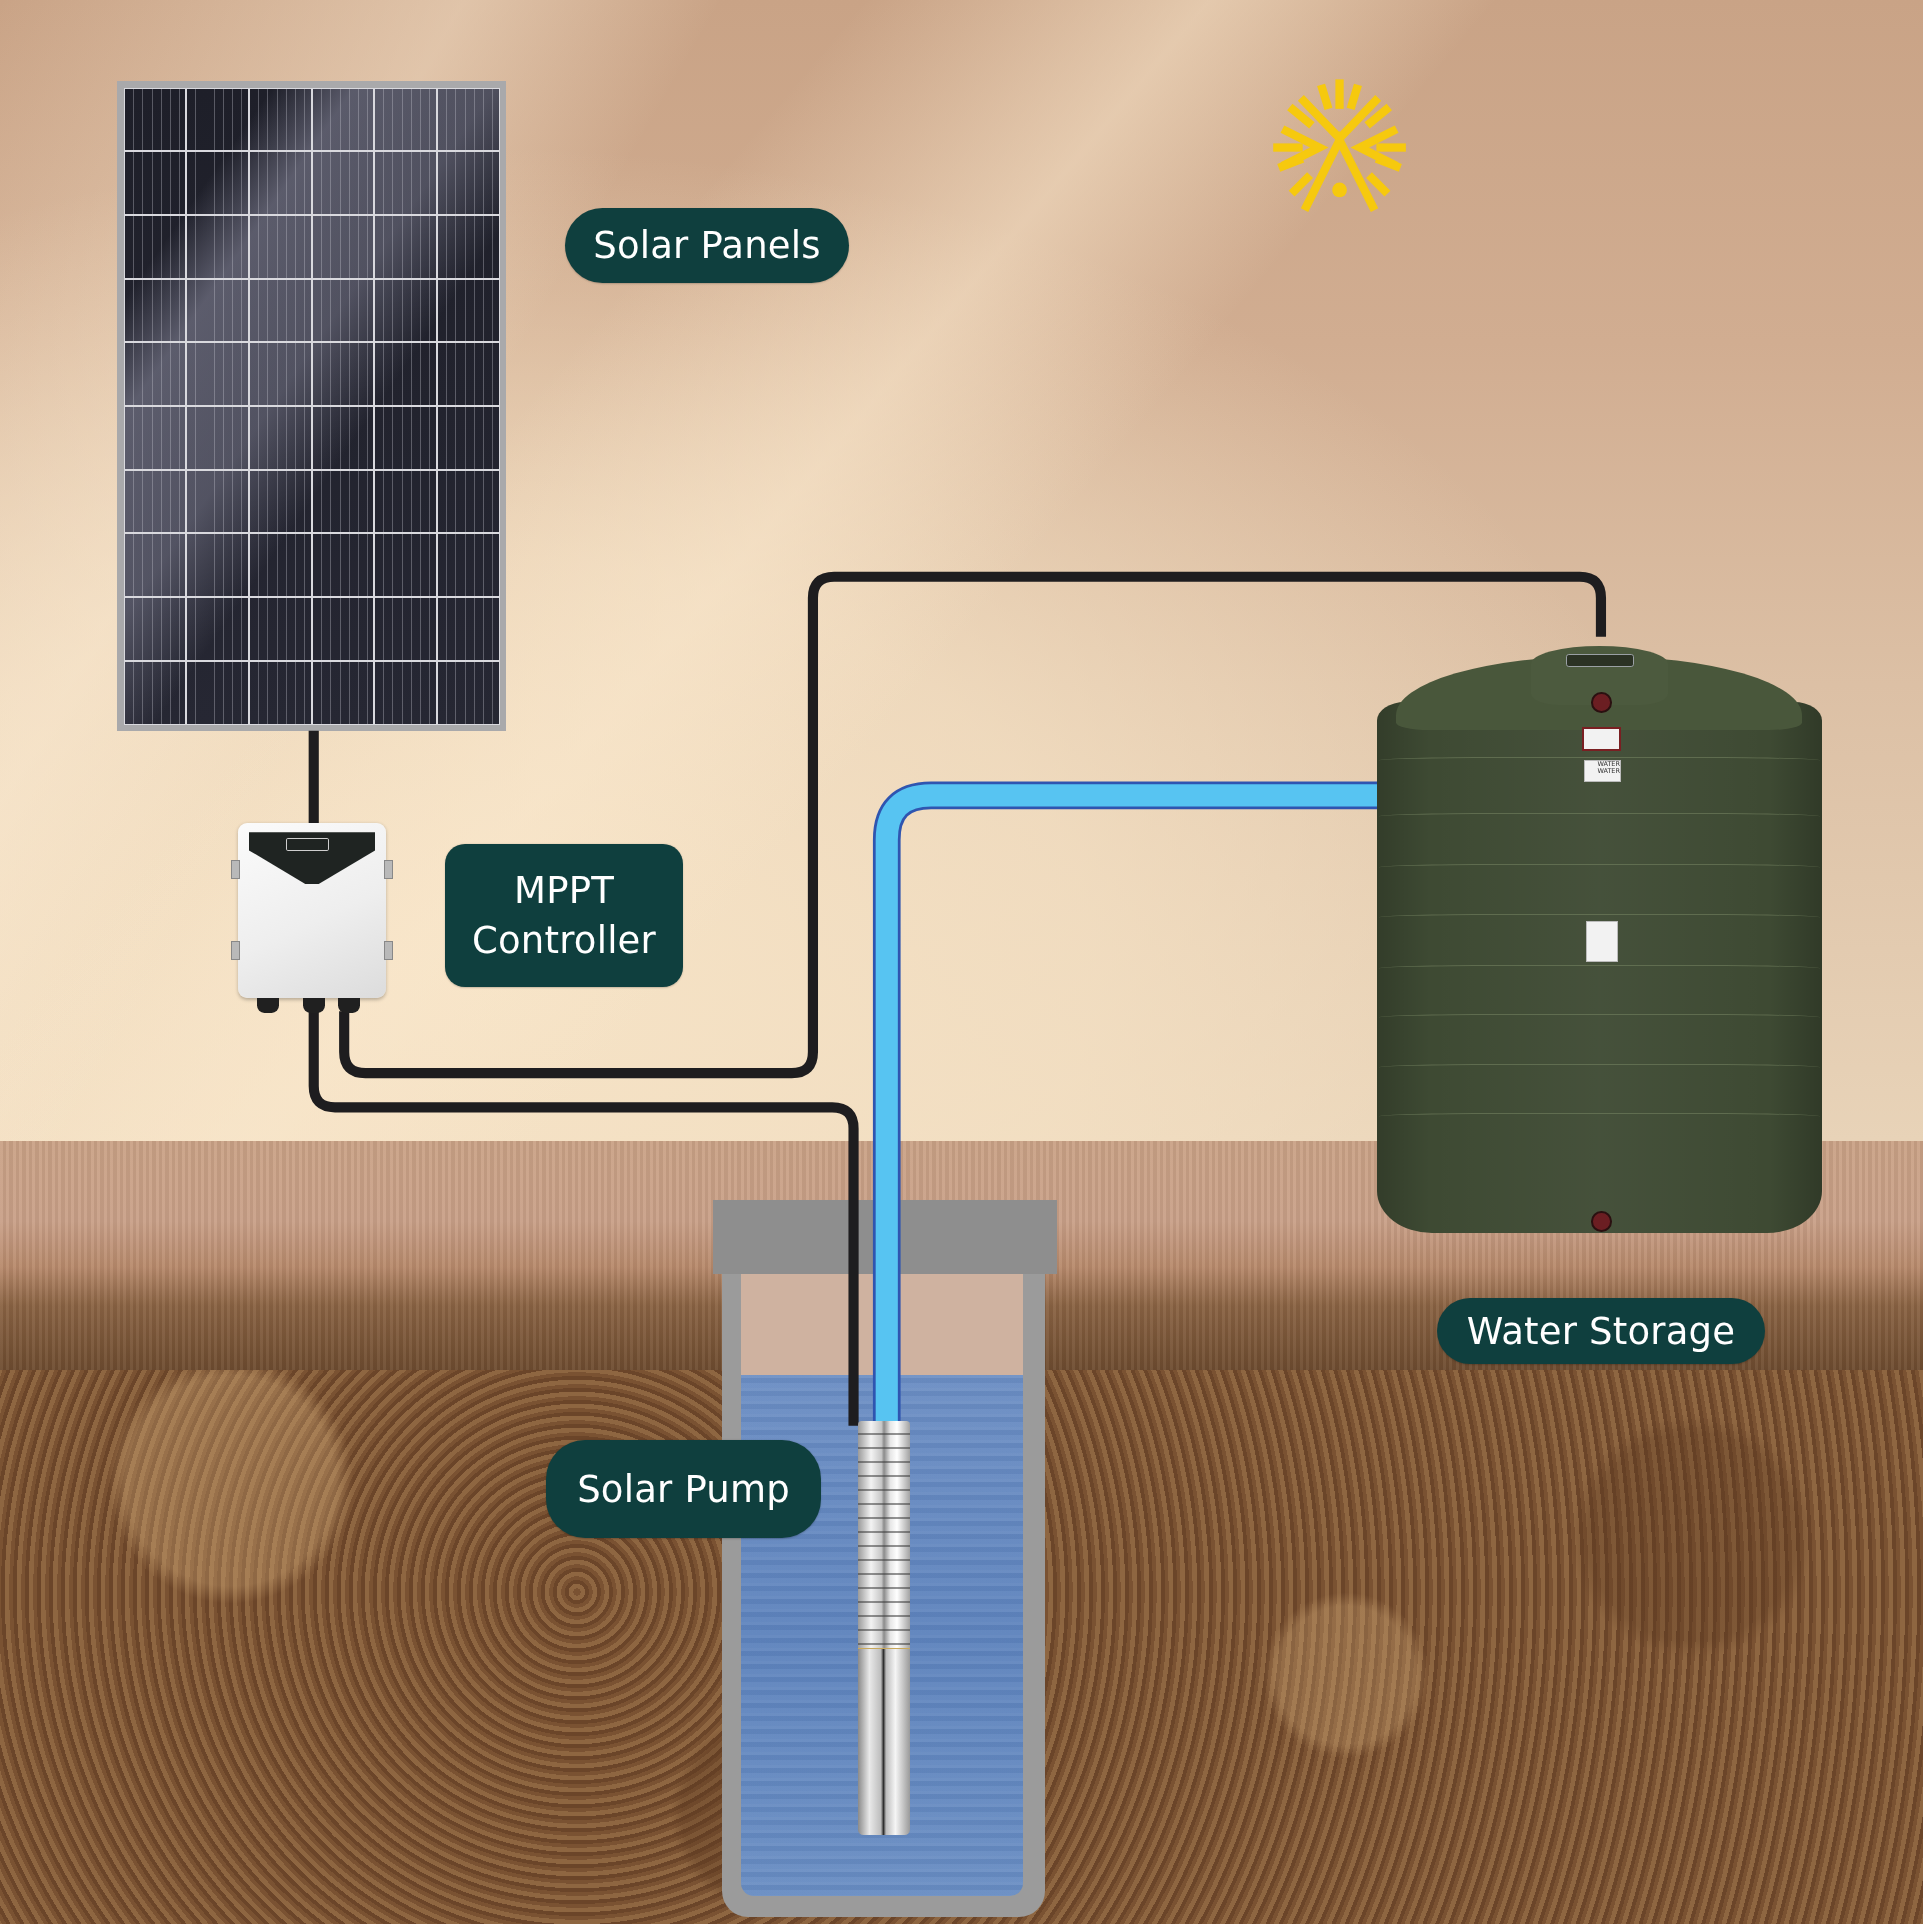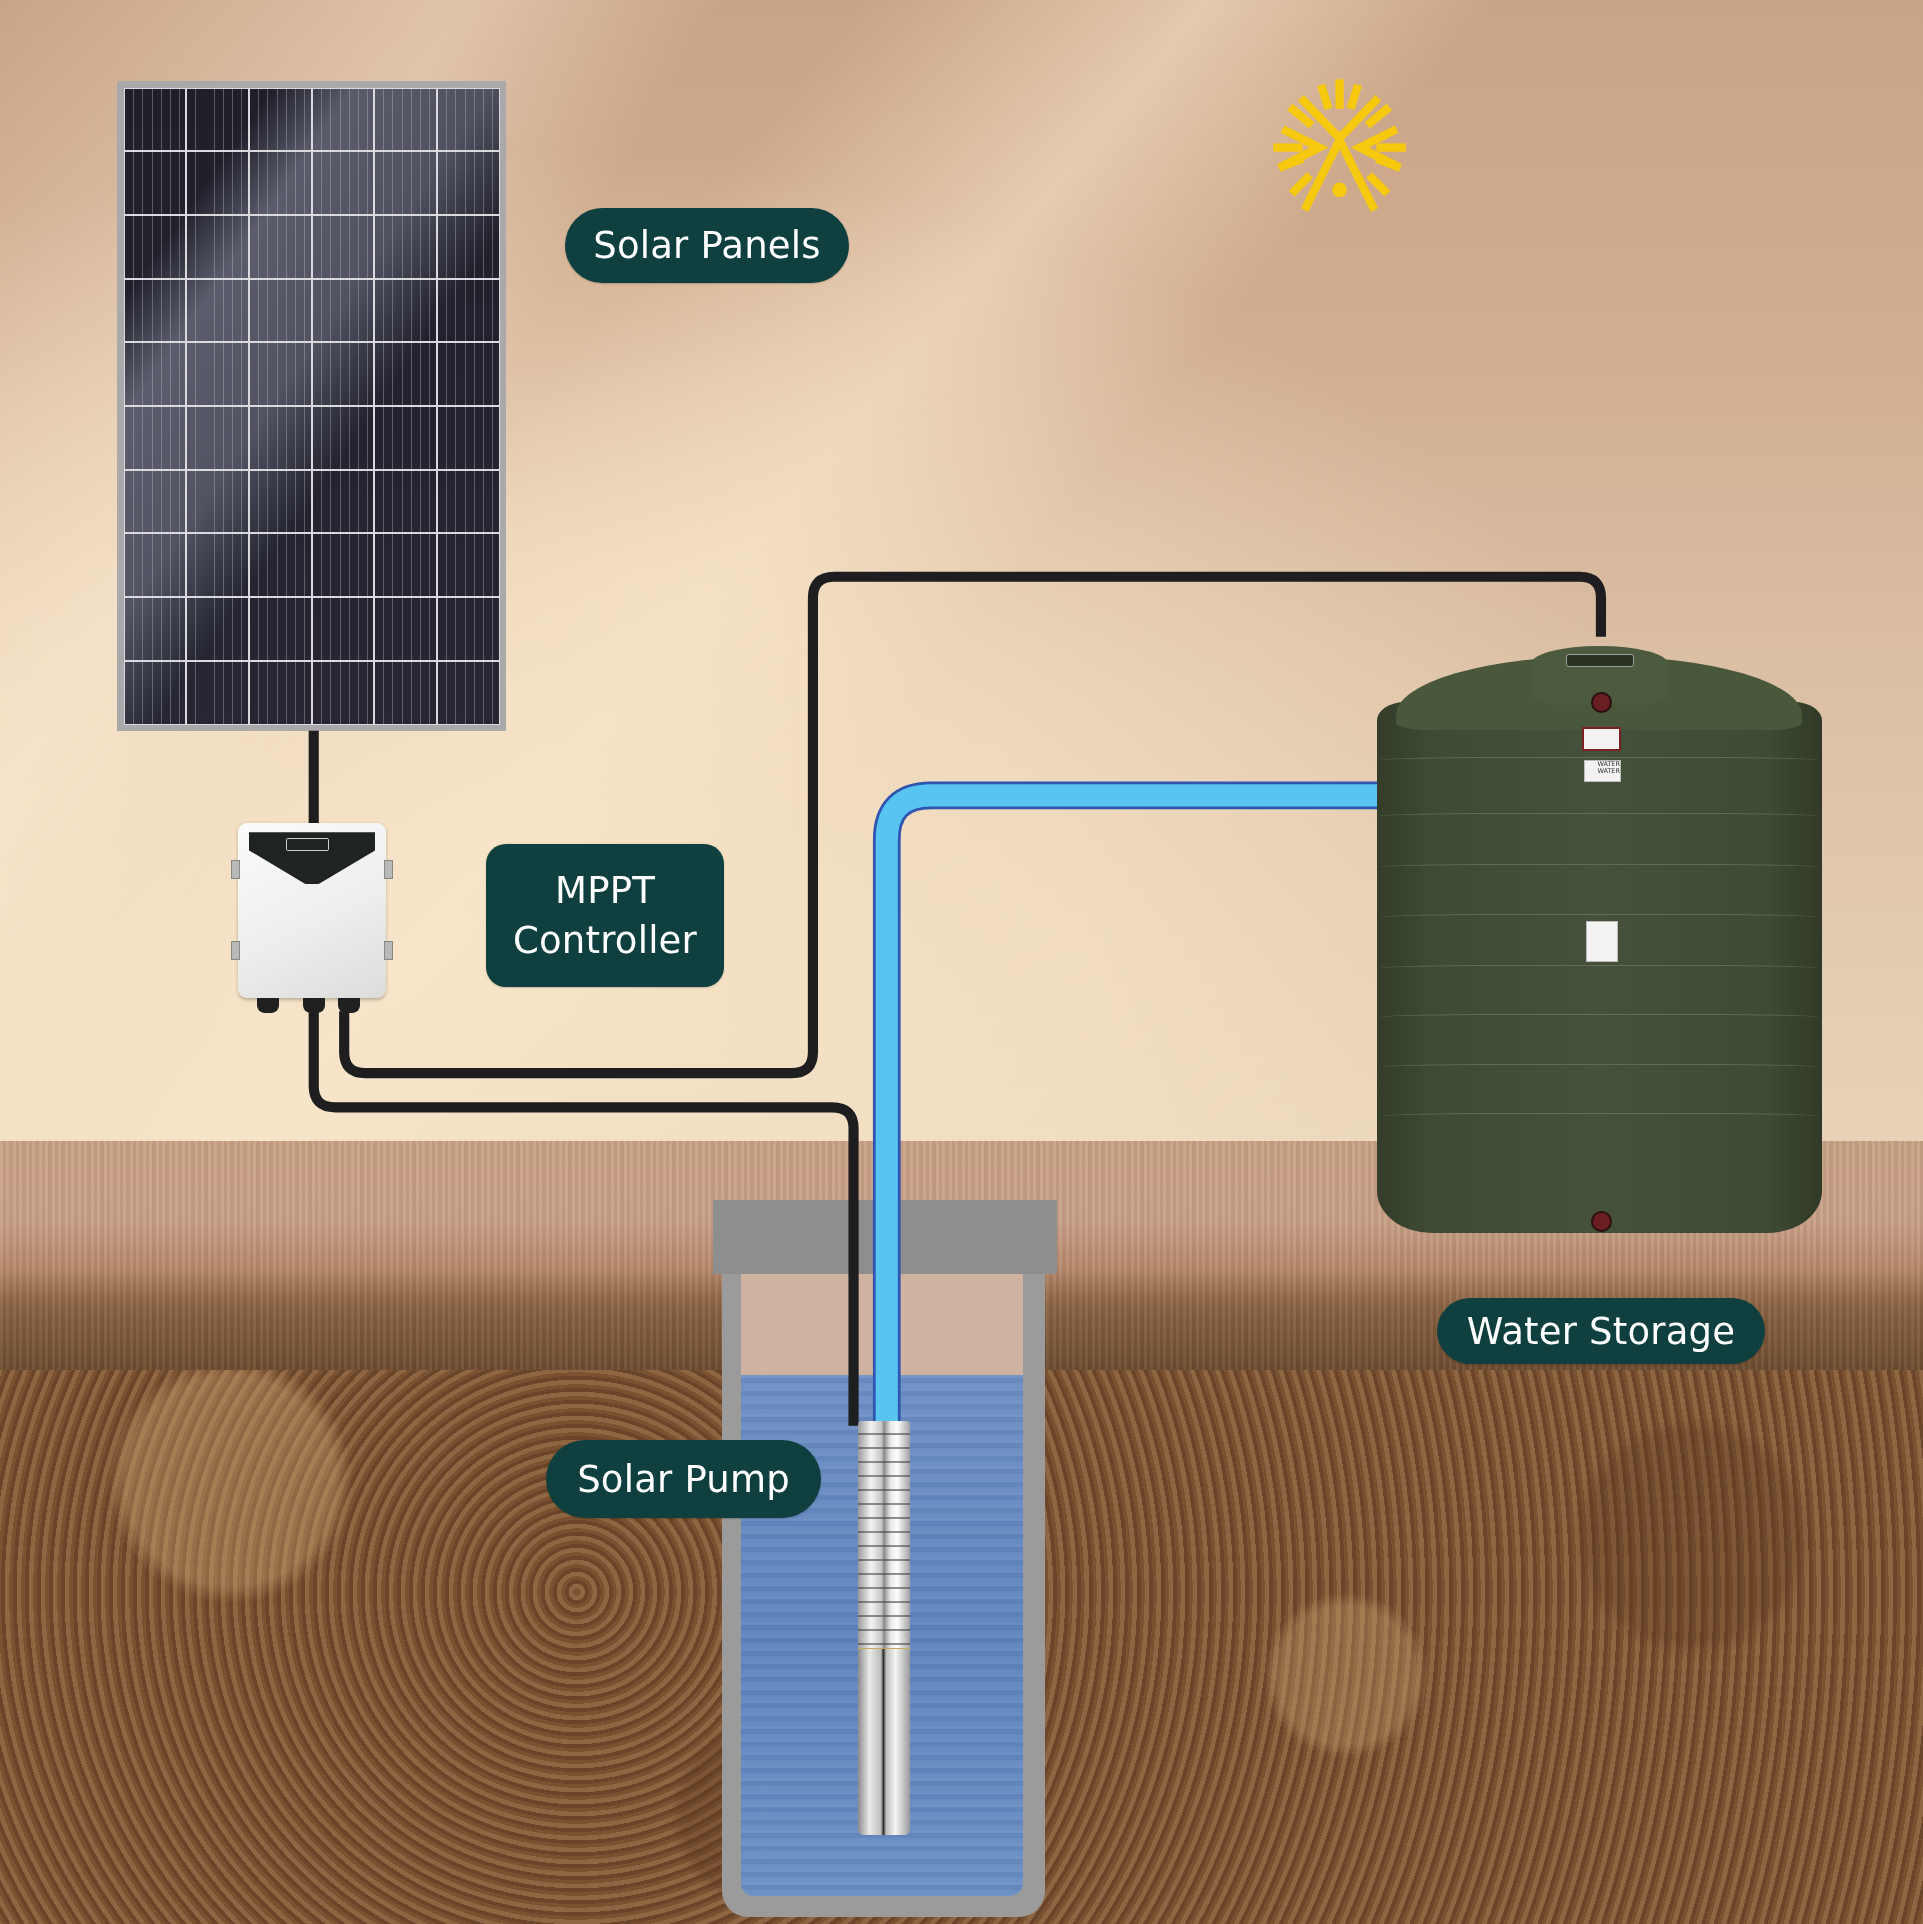--- a/index.html
+++ b/index.html
@@ -149,23 +149,23 @@
     }
 
     
     .pill {
       position: absolute; background: #0f3f3e; color: #ffffff;
       font-family: "DejaVu Sans", sans-serif; font-size: 37px; letter-spacing: 0.2px;
       display: flex; align-items: center; justify-content: center; text-align: center;
       box-shadow: 0 0.9px 1.8px rgba(0,0,0,0.2);
     }
     #label-solar-panels { left: 565px; top: 208px; width: 284px; height: 75px; border-radius: 38px; }
-    #label-mppt { left: 445px; top: 844px; width: 238px; height: 143px; border-radius: 20px; flex-direction: column; line-height: 50px; margin-left: 41px; }
+    #label-mppt { left: 445px; top: 844px; width: 238px; height: 143px; border-radius: 20px; flex-direction: column; line-height: 50px; }
     #label-water-storage { left: 1437px; top: 1298px; width: 328px; height: 66px; border-radius: 37px; text-align: center; }
-    #label-solar-pump { left: 546px; top: 1440px; width: 275px; height: 78px; border-radius: 39px; text-align: center; }
+    #label-solar-pump { left: 546px; top: 1440px; width: 275px; height: 98px; border-radius: 39px; text-align: center; }
 
     
     #logo { left: 1264px; top: 72px; width: 591px; height: 152px; }
     #logo .mark { position: absolute; left: 0; top: 0; width: 152px; height: 152px; }
     #logo .wordmark {
       position: absolute; left: 177px; top: 48px;
       font-family: "DejaVu Sans", sans-serif; font-size: 74px; color: #0f3f3e; letter-spacing: 0.9px; line-height: 1;
     }
   </style>
 </head>

